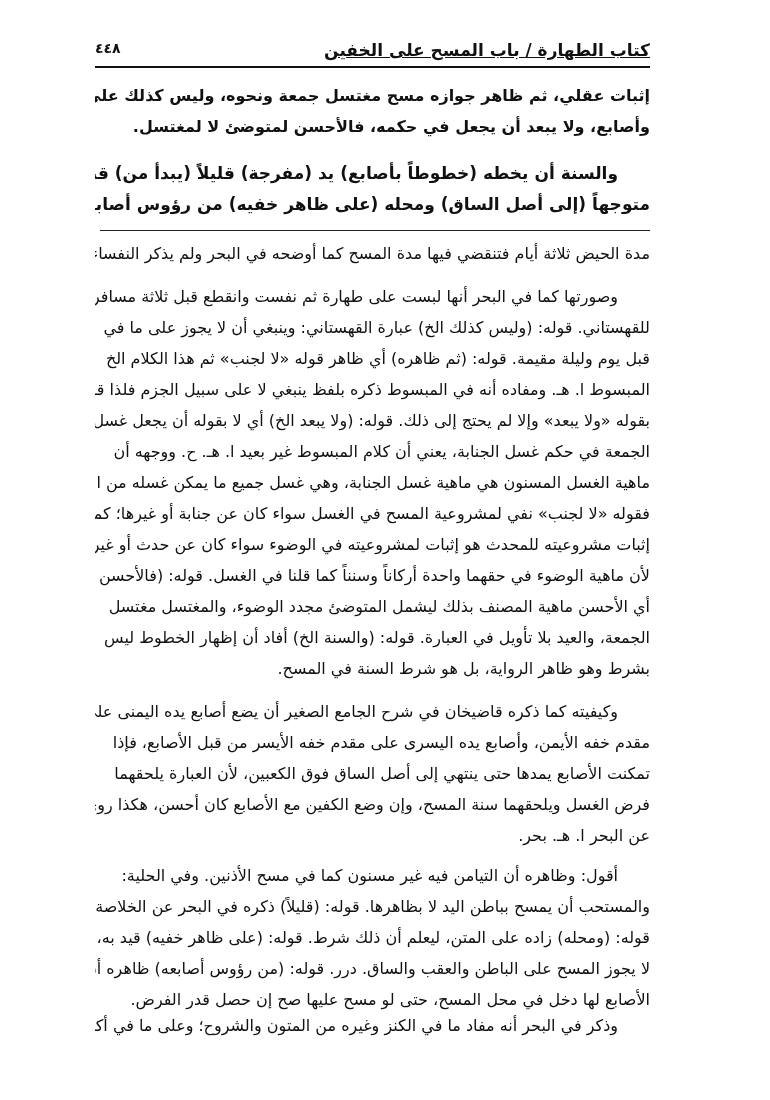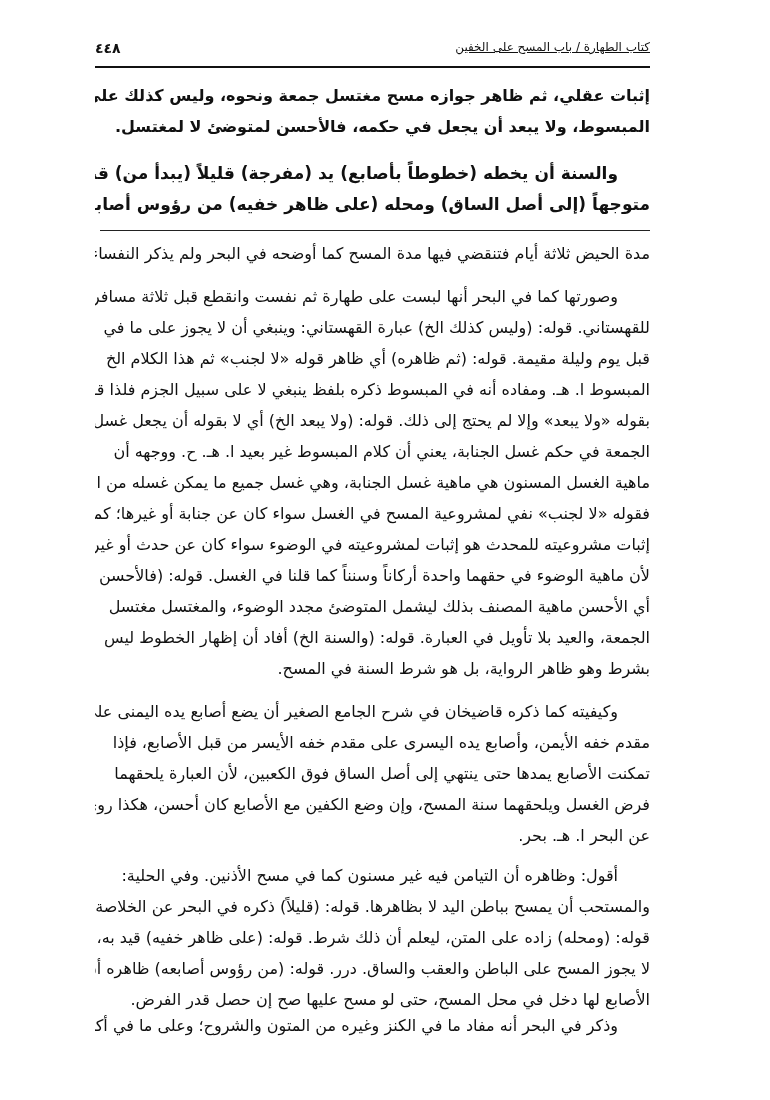--- a/index.html
+++ b/index.html
@@ -1,21 +1,21 @@
 <!DOCTYPE html>
 <html><head>
 <meta charset="utf-8">
 <style>
   html, body { margin: 0; padding: 0; background: #ffffff; }
   body { width: 770px; height: 1100px; position: relative; overflow: hidden;
          font-family: "DejaVu Sans", sans-serif; color: #111; }
   .page { position: absolute; left: 0; top: 0; width: 770px; height: 1100px; }
   .header { position: absolute; left: 95px; top: 40px; width: 555px; height: 24px;
             direction: rtl; }
-  .header-title { position: absolute; right: 0; top: 0; font-size: 12px; font-weight: normal;
+  .header-title { position: absolute; right: 0; top: 0; font-size: 17px; font-weight: bold;
                   text-decoration: underline; }
   .page-number { position: absolute; left: 0; top: 0; font-size: 14px; font-weight: bold; }
   .header-rule { position: absolute; left: 95px; top: 66px; width: 555px; height: 2px; background: #111; }
   .block { position: absolute; left: 95px; width: 555px; direction: rtl; text-align: justify; }
   .line { height: 31px; line-height: 31px; font-size: 16px; white-space: nowrap; overflow: hidden; }
   .line.indent { padding-right: 32px; }
   .matn .line { font-size: 17px; font-weight: bold; height: 31px; line-height: 31px; }
   .matn-rule { position: absolute; left: 100px; top: 230px; width: 550px; height: 1px; background: #222; }
 </style>
 </head>
@@ -24,21 +24,21 @@
 <div class="page">
 
   <div class="header">
     <span class="header-title">كتاب الطهارة / باب المسح على الخفين</span>
     <span class="page-number">٤٤٨</span>
   </div>
   <div class="header-rule"></div>
 
   <div class="block" style="top:80px;font-weight:bold;">
     <div class="line">إثبات عقلي، ثم ظاهر جوازه مسح مغتسل جمعة ونحوه، وليس كذلك على ما في</div>
-    <div class="line">المبسوط، ولا يبعد أن يجعل في حكمه، فالأحسن لمتوضئ لا لمغتسل.</div>
+    <div class="line">وأصابع، ولا يبعد أن يجعل في حكمه، فالأحسن لمتوضئ لا لمغتسل.</div>
   </div>
 
   <div class="block matn" style="top:158px;">
     <div class="line indent">والسنة أن يخطه (خطوطاً بأصابع) يد (مفرجة) قليلاً (يبدأ من) قبل (أصابع رجله</div>
     <div class="line">متوجهاً (إلى أصل الساق) ومحله (على ظاهر خفيه) من رؤوس أصابعه</div>
   </div>
   <div class="matn-rule"></div>
 
   <div class="block" style="top:238px;">
     <div class="line">مدة الحيض ثلاثة أيام فتنقضي فيها مدة المسح كما أوضحه في البحر ولم يذكر النفساء.</div>

